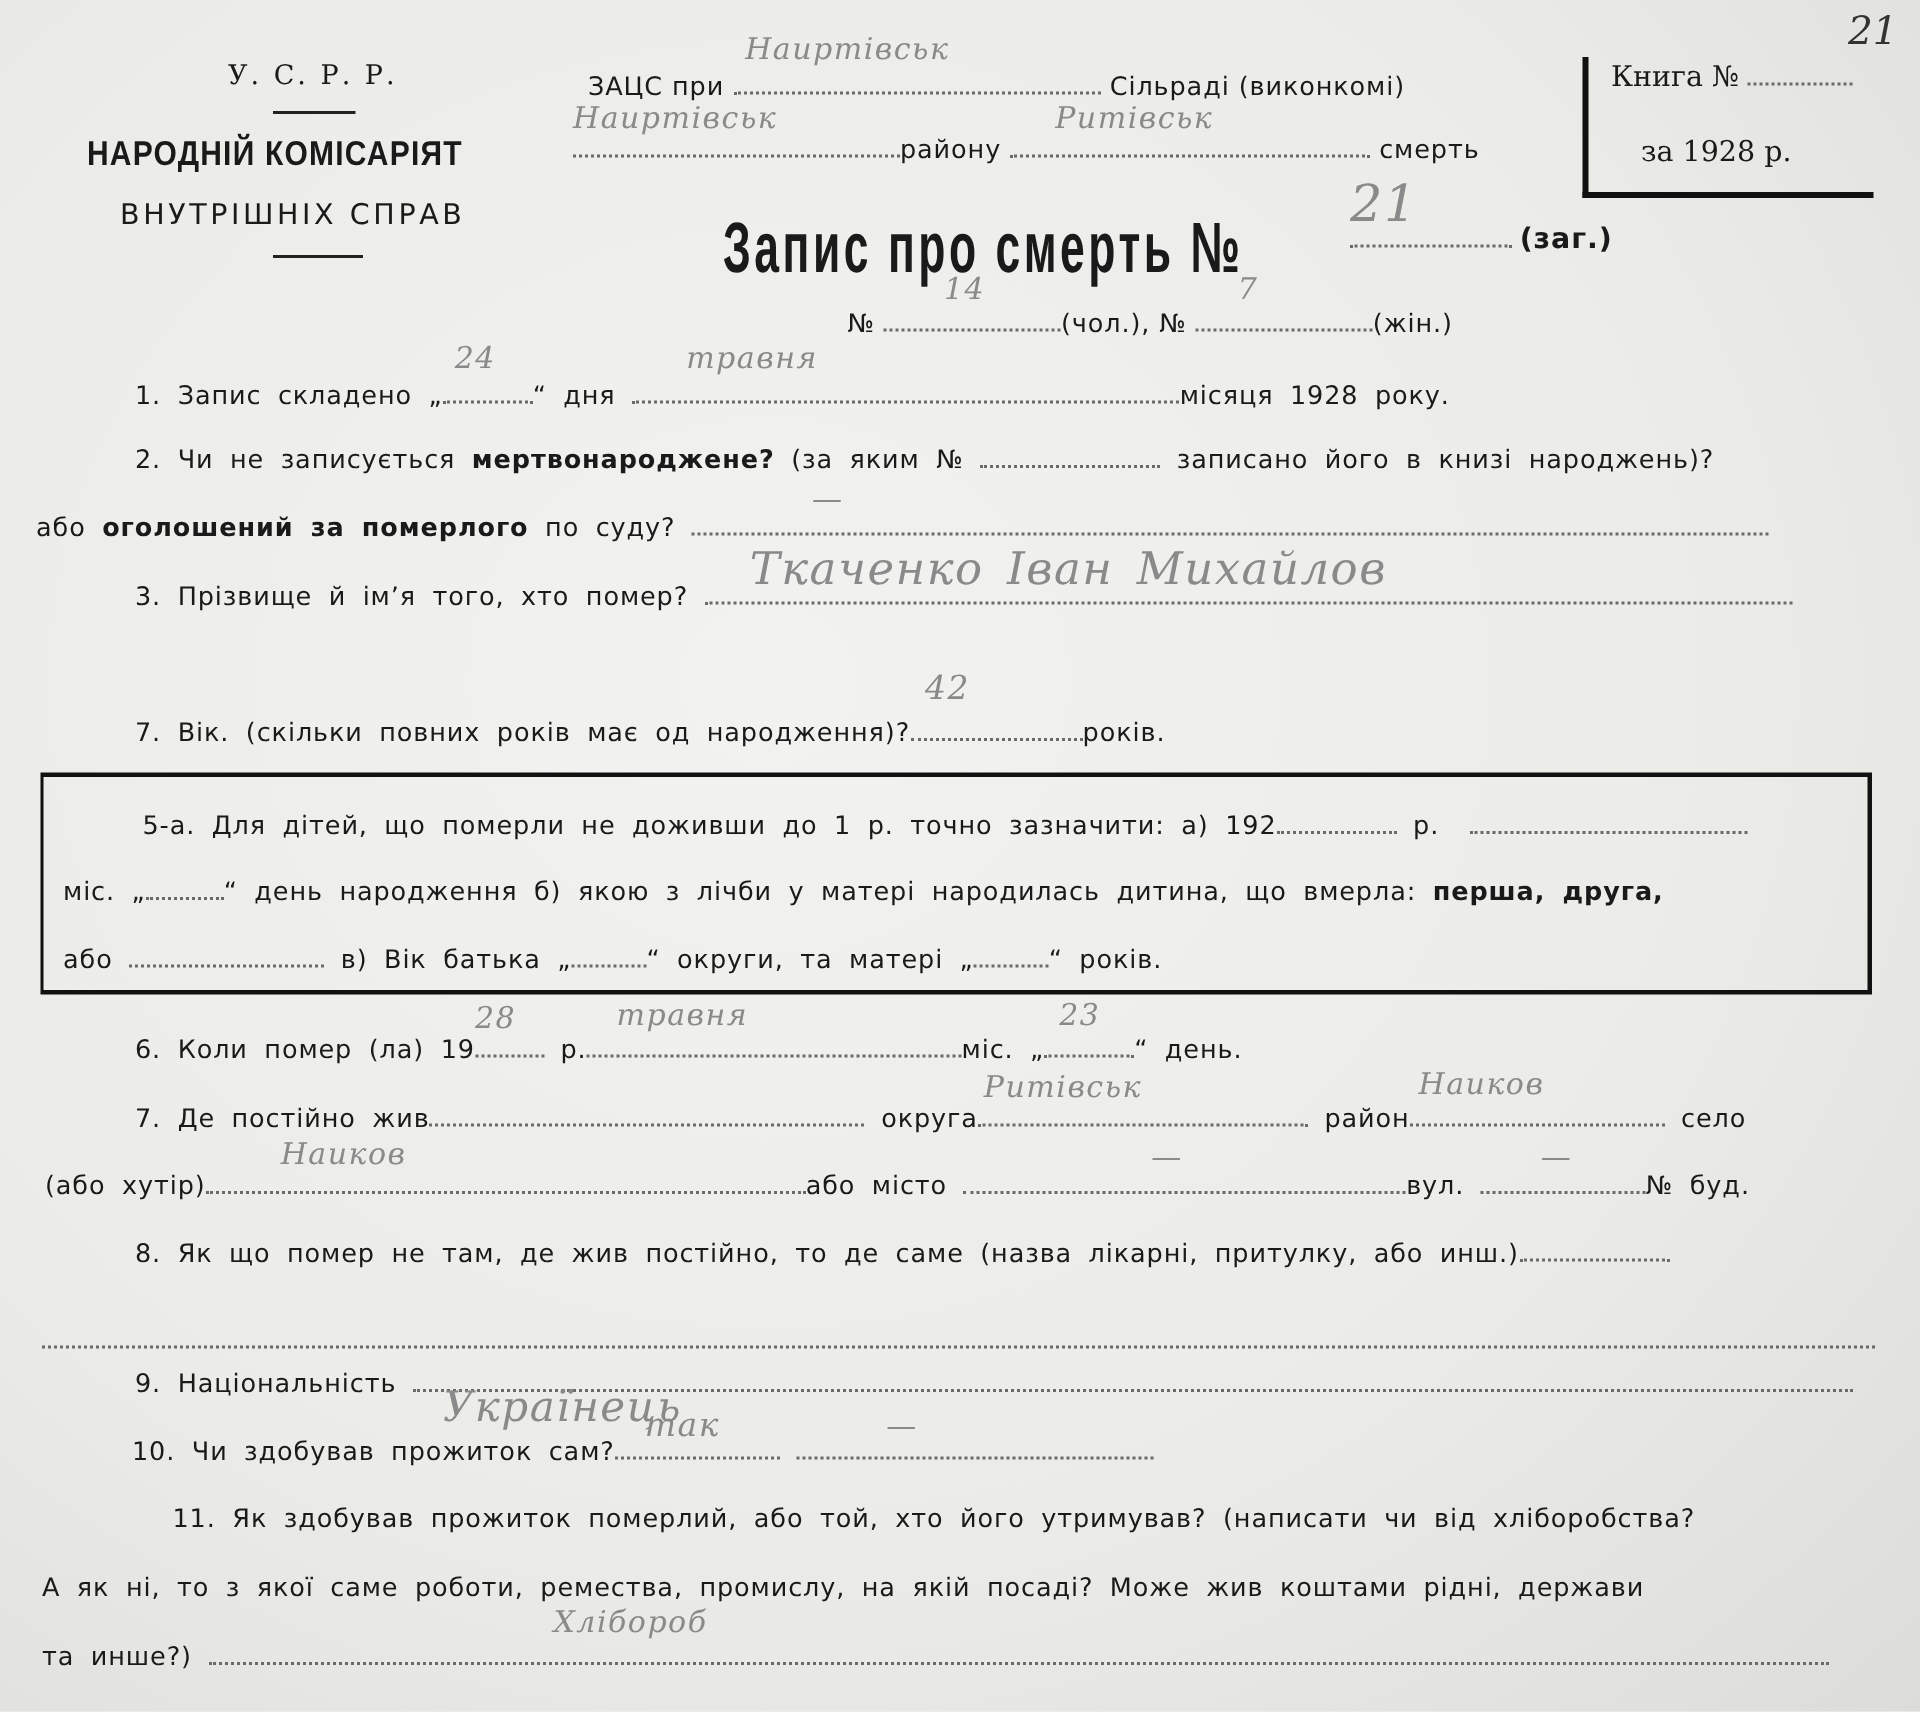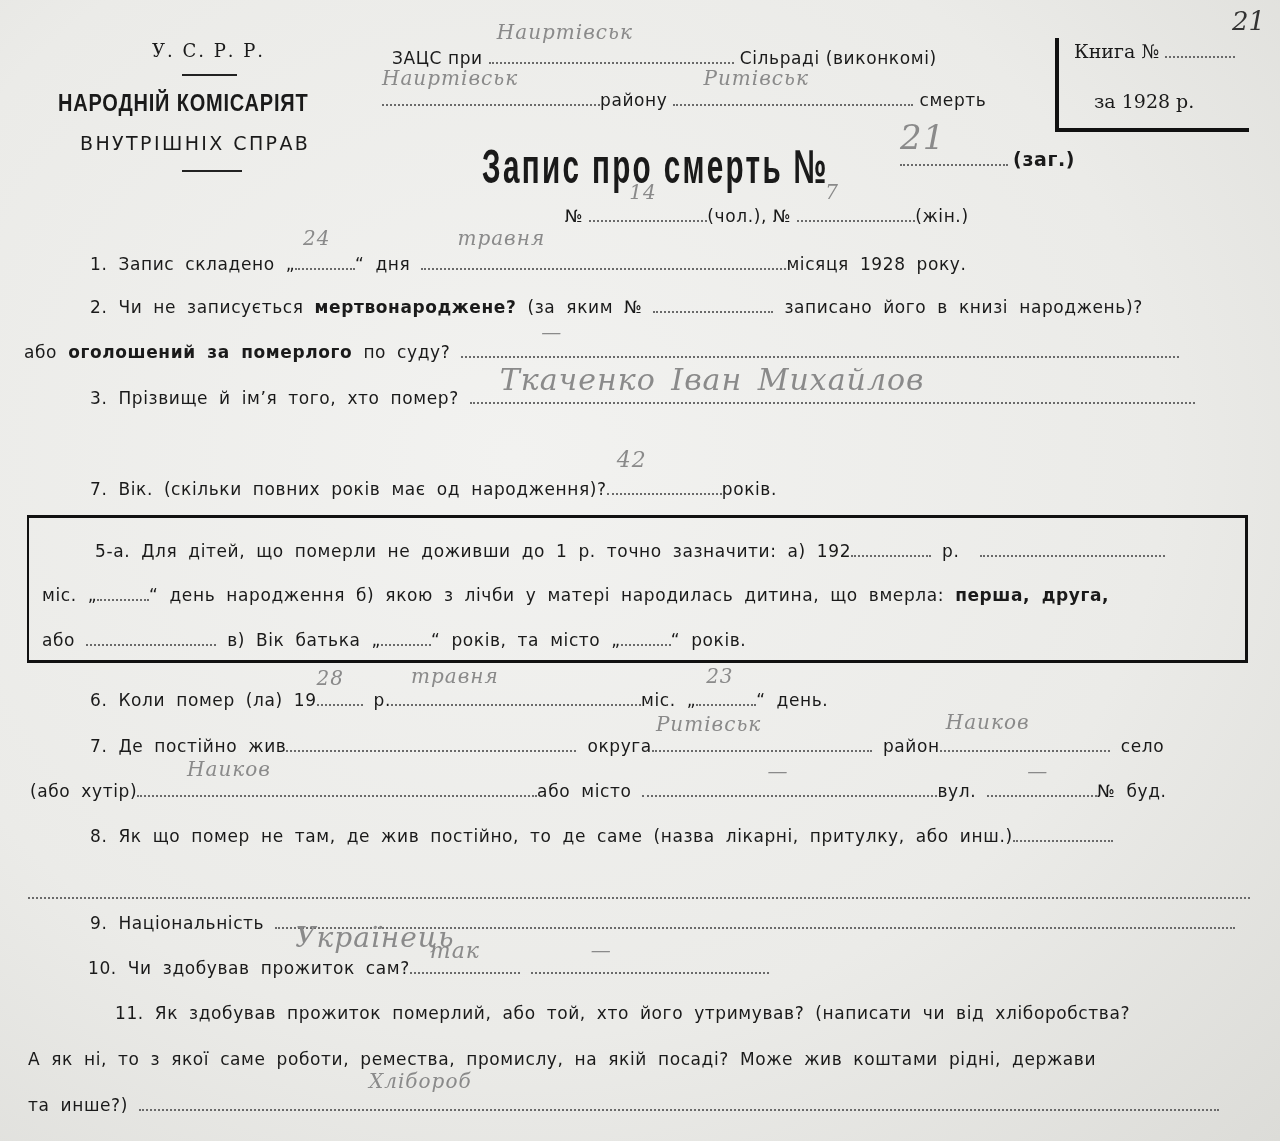--- a/index.html
+++ b/index.html
@@ -154,21 +154,21 @@
     <span>р.</span>
     <span class="dots" style="width:185px; margin-left:10px;"></span>
   </div>
   <div class="abs t ws" style="left:42px; top:585px;">
     <span>міс. „</span><span class="dots" style="width:52px"></span><span>“ день народження б) якою з лічби у матері народилась дитина, що вмерла:</span>
     <span class="b">перша, друга,</span>
   </div>
   <div class="abs t ws" style="left:42px; top:630px;">
     <span>або</span>
     <span class="dots" style="width:130px"></span>
-    <span>в) Вік батька „</span><span class="dots" style="width:50px"></span><span>“ років, та місто „</span><span class="dots" style="width:50px"></span><span>“ років.</span>
+    <span>в) Вік батька „</span><span class="dots" style="width:50px"></span><span>“ округи, та матері „</span><span class="dots" style="width:50px"></span><span>“ років.</span>
   </div>
 
   <div class="abs t ws" style="left:90px; top:690px;">
     <span>6. Коли помер (ла) 19</span><span style="position:relative; display:inline-block; width:46px;">
       <span class="dots" style="width:46px"></span>
       <span class="hw" style="position:absolute; left:0; top:-24px;">28</span>
     </span>
     <span>р.</span><span style="position:relative; display:inline-block; width:250px;">
       <span class="dots" style="width:250px"></span>
       <span class="hw" style="position:absolute; left:20px; top:-26px;">травня</span>

